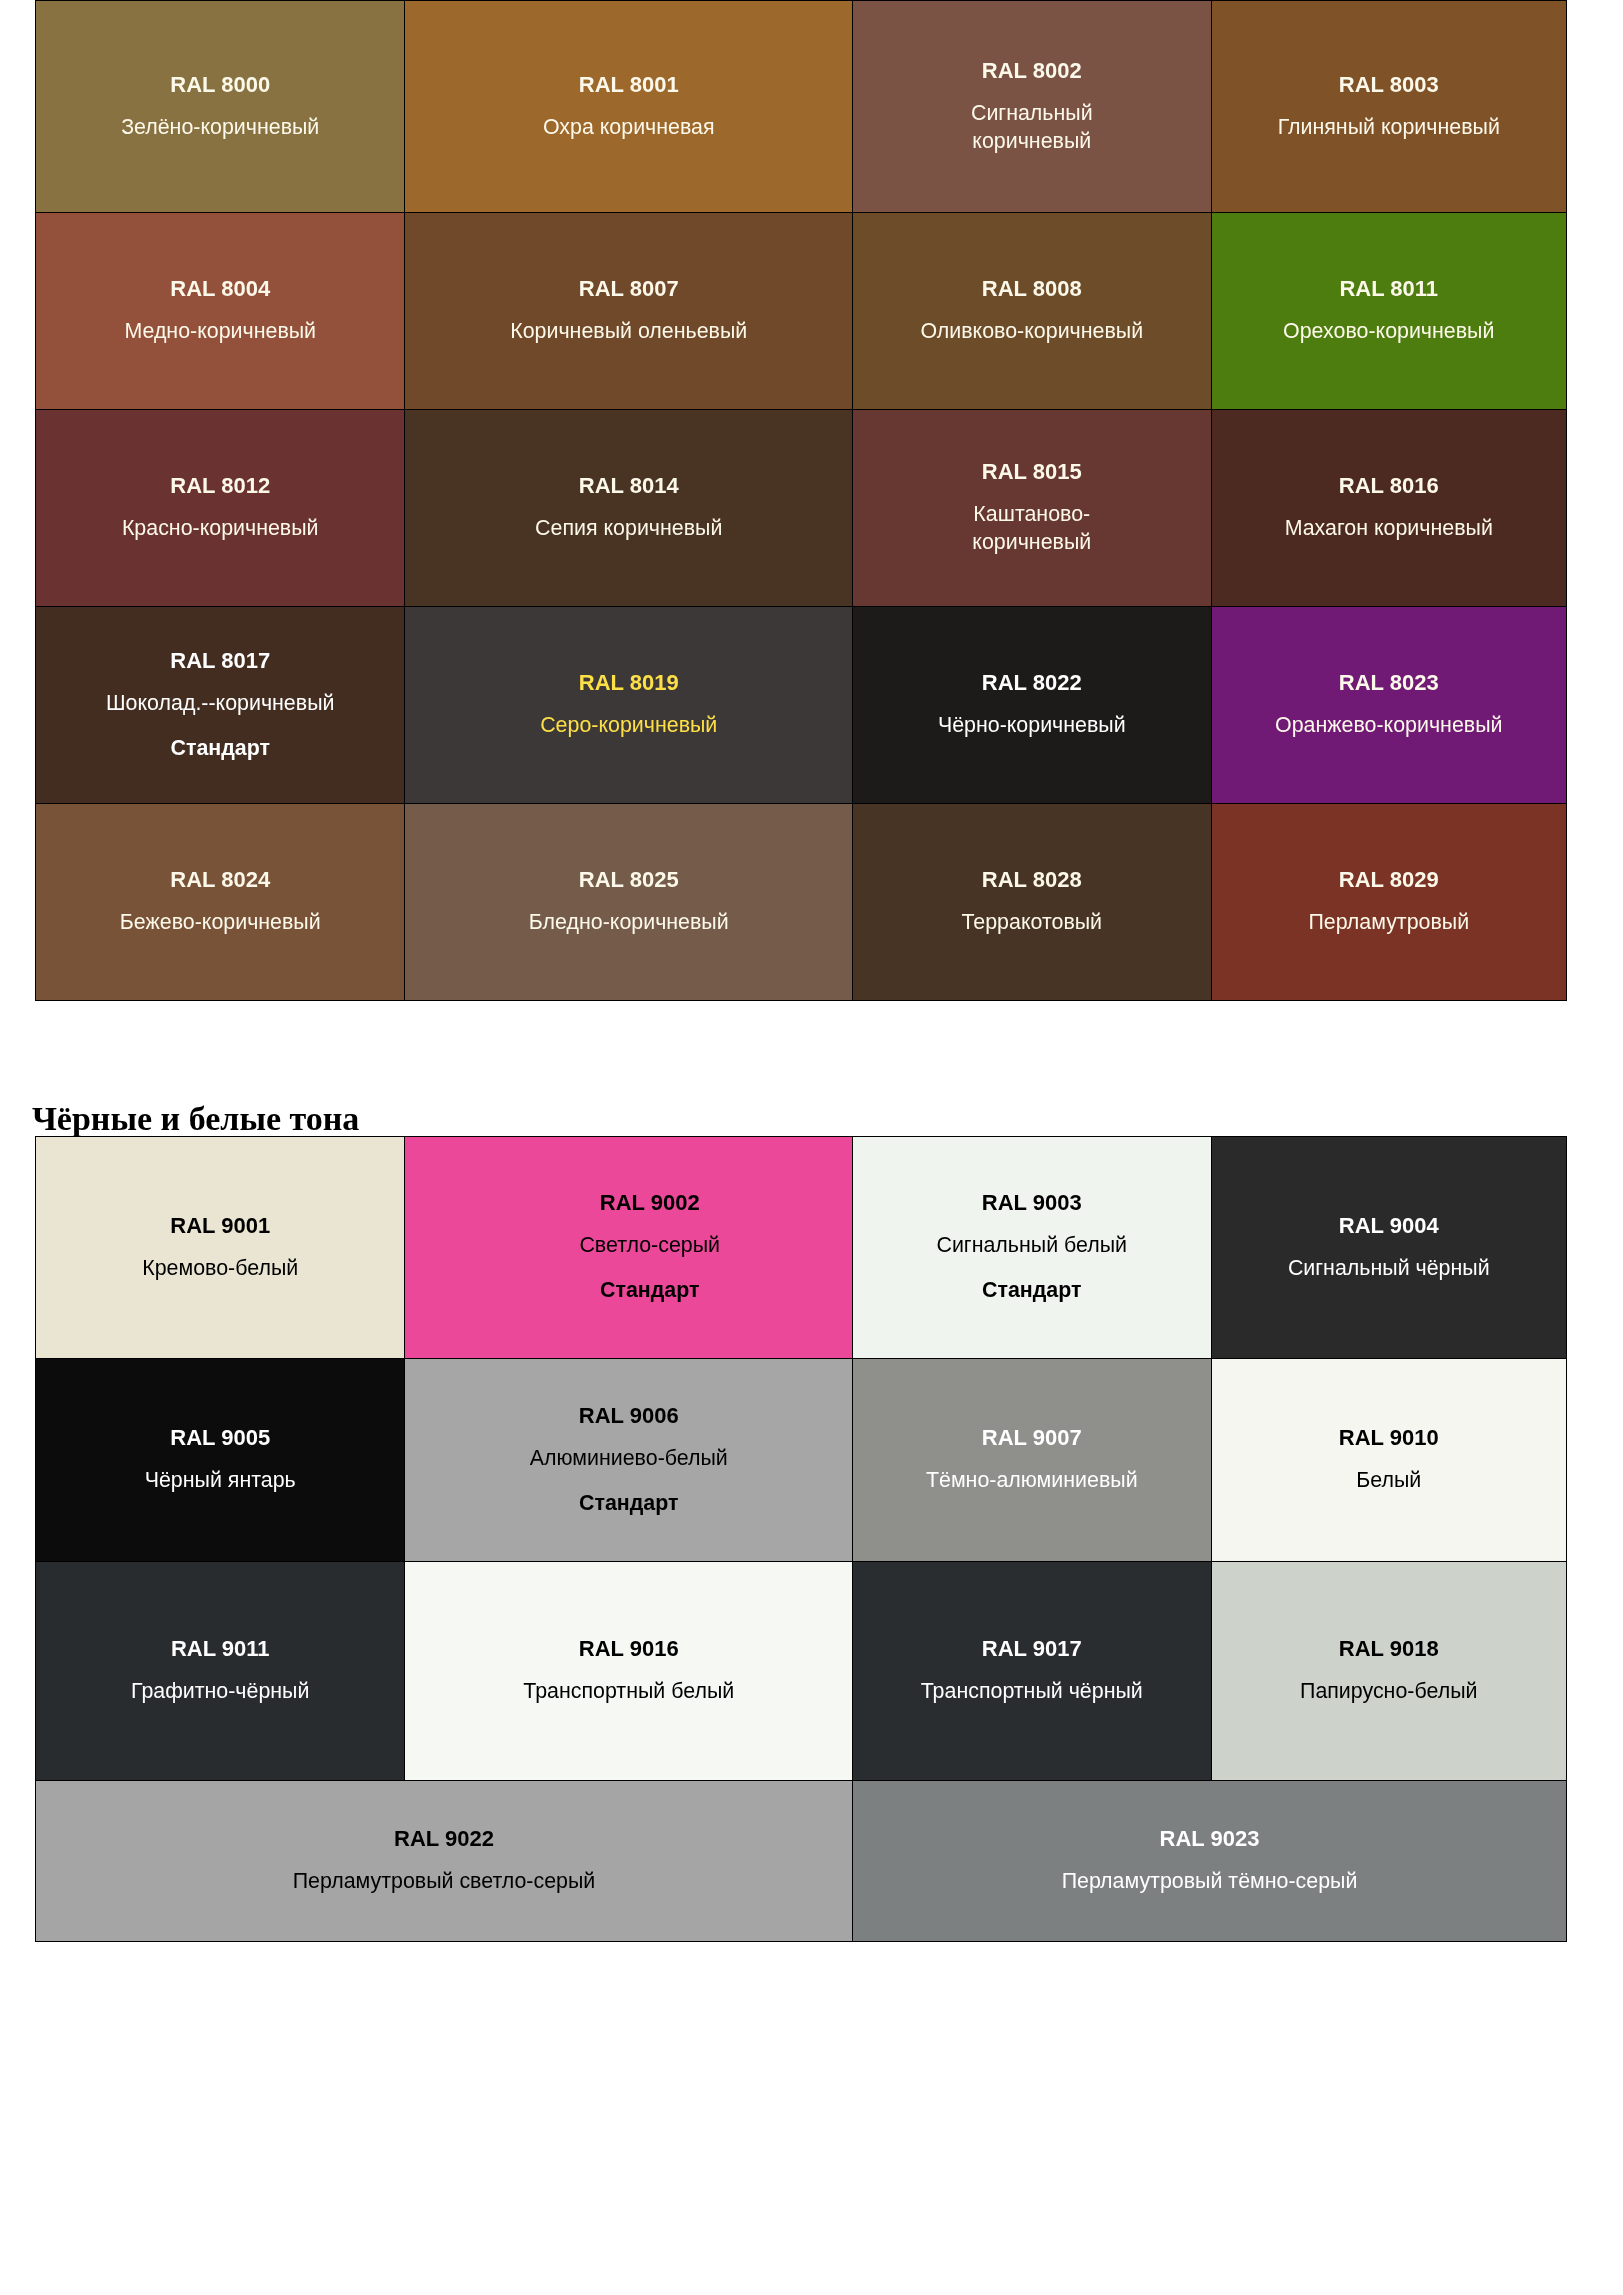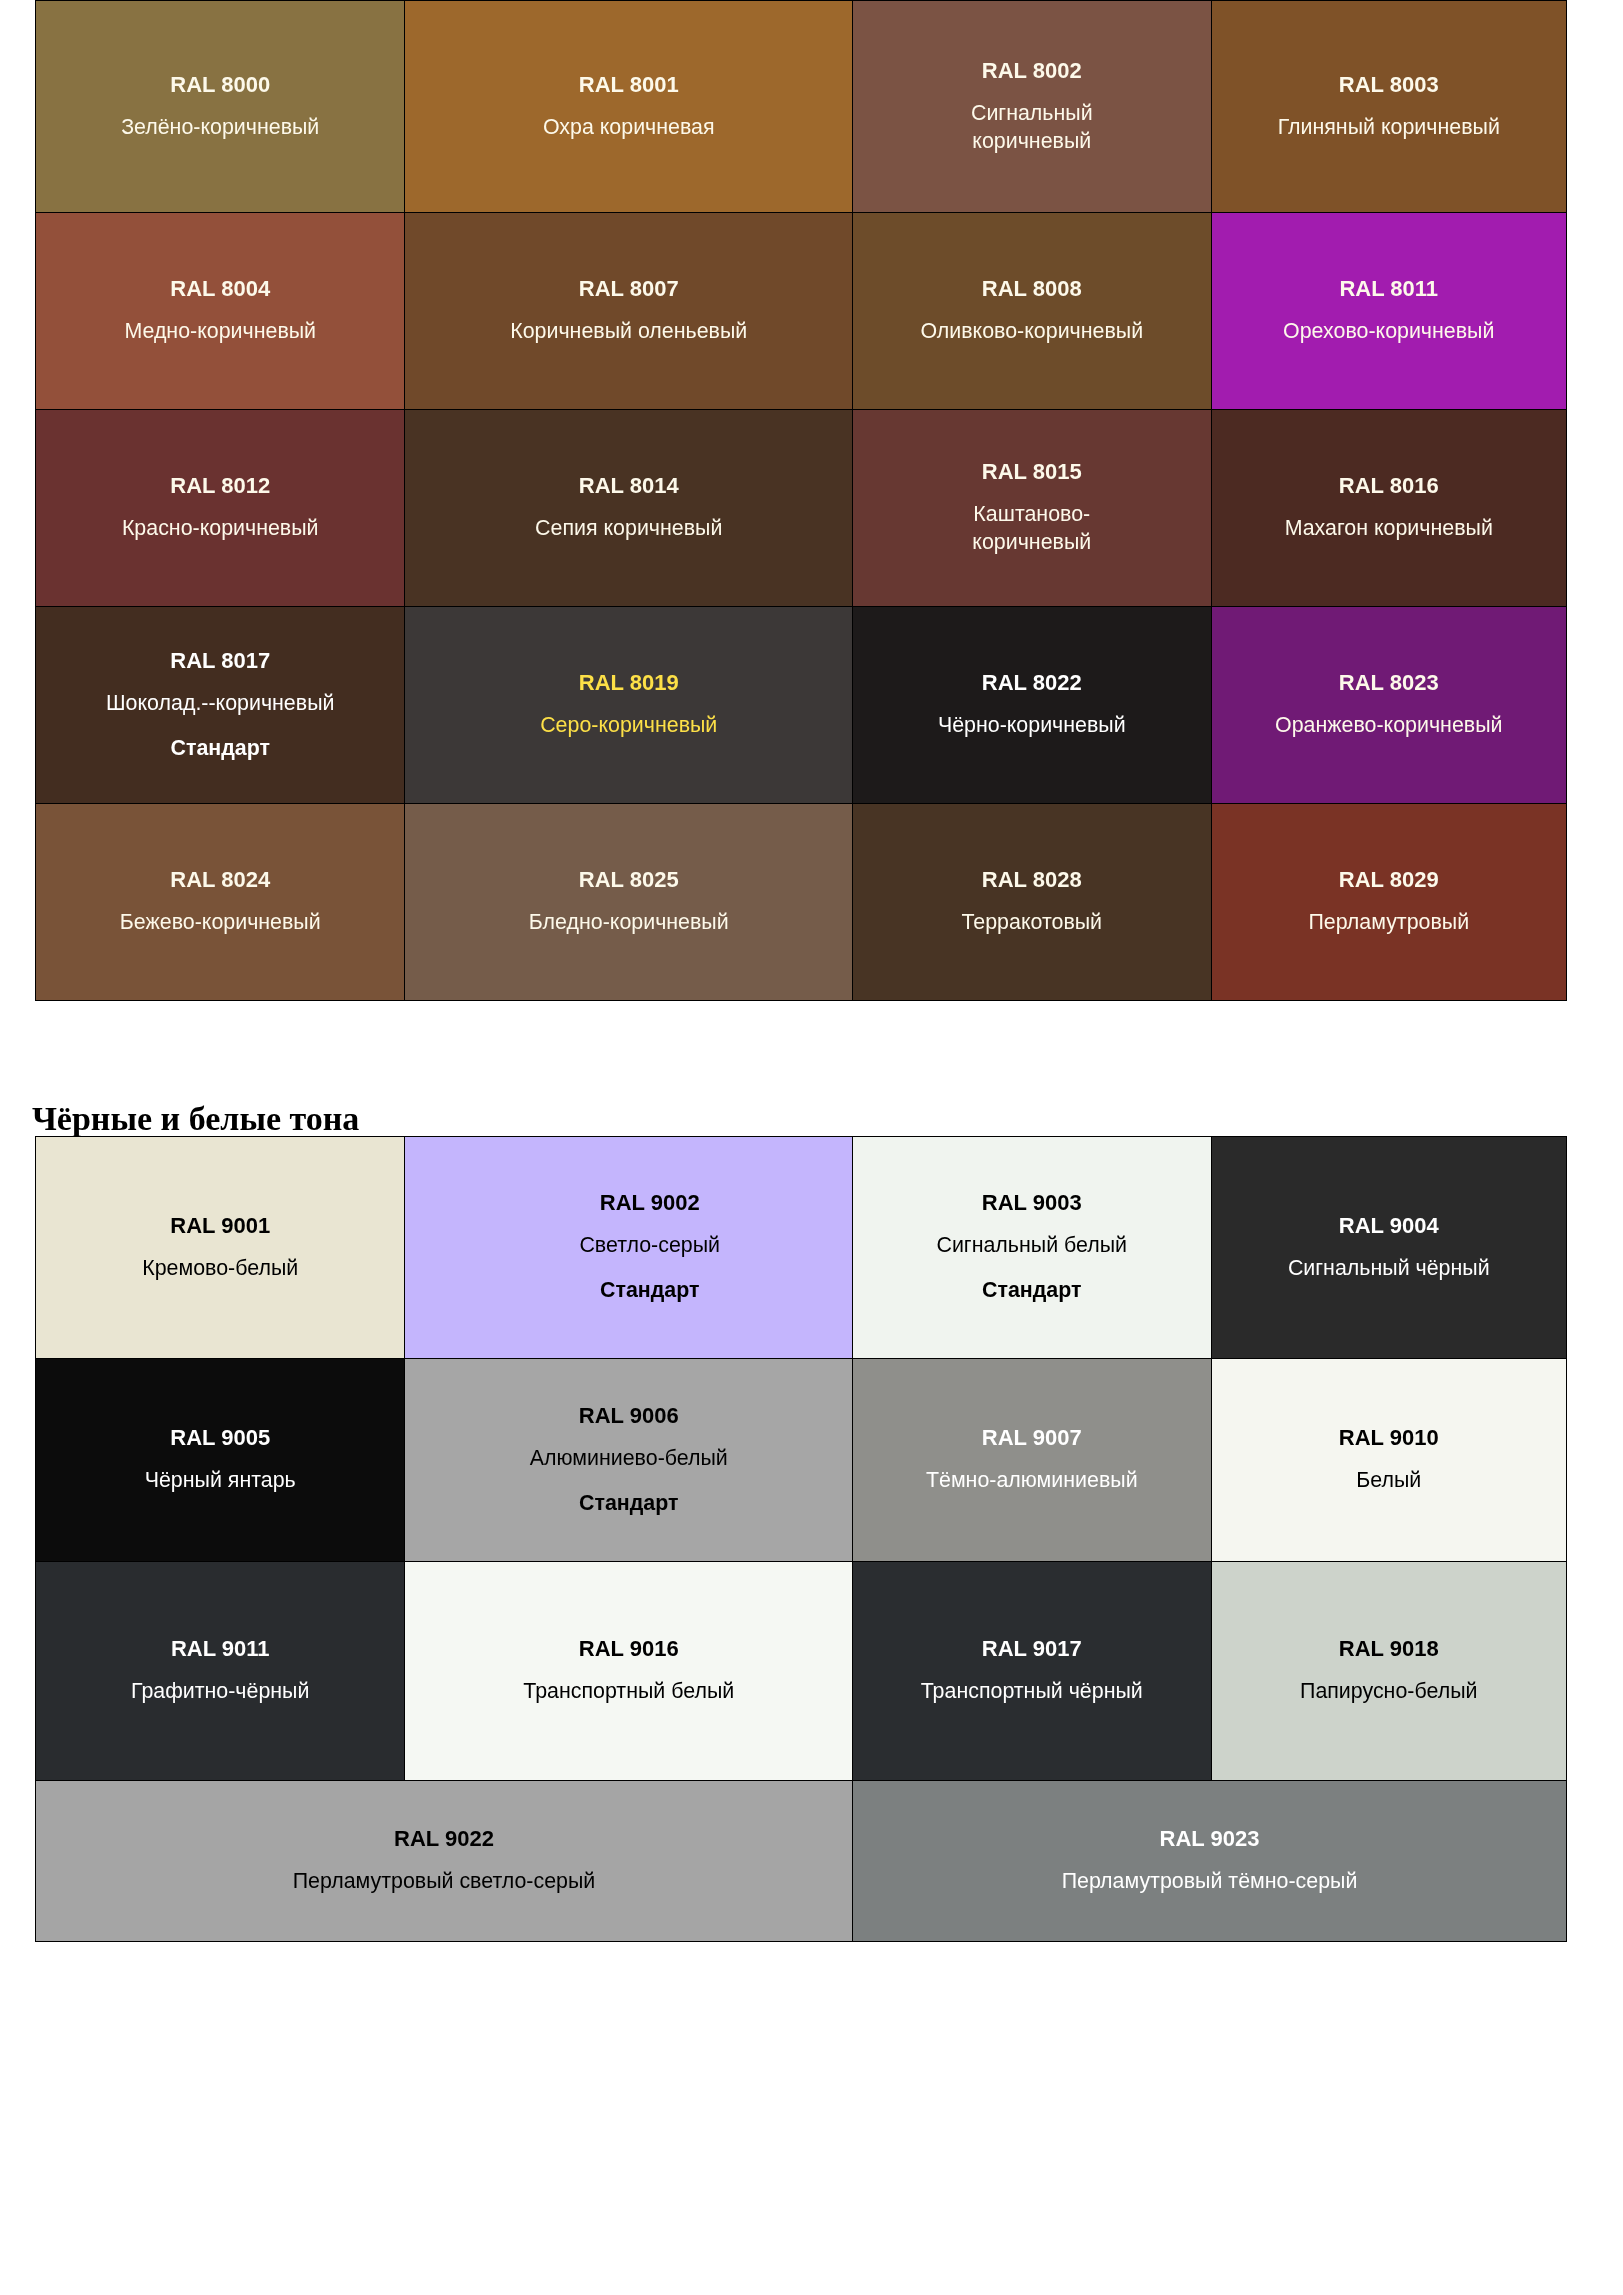--- a/index.html
+++ b/index.html
@@ -115,21 +115,21 @@
               <span class="nm">Медно-коричневый</span>
             </td>
             <td style="background: rgb(112, 73, 42); color: rgb(253, 249, 234);">
               <span class="code">RAL 8007</span>
               <span class="nm">Коричневый оленьевый</span>
             </td>
             <td style="background: rgb(109, 76, 42); color: rgb(253, 249, 234);">
               <span class="code">RAL 8008</span>
               <span class="nm">Оливково-коричневый</span>
             </td>
-            <td style="background: #a21caf; color: rgb(253, 249, 234);">
+            <td style="background: #4d7c0f; color: rgb(253, 249, 234);">
               <span class="code">RAL 8011</span>
               <span class="nm">Орехово-коричневый</span>
             </td>
           </tr>
           <tr style="height: 197px;">
             <td style="background: rgb(106, 50, 48); color: rgb(253, 249, 234);">
               <span class="code">RAL 8012</span>
               <span class="nm">Красно-коричневый</span>
             </td>
             <td style="background: rgb(73, 51, 35); color: rgb(253, 249, 234);">
@@ -194,21 +194,21 @@
           <col style="width: 447px;">
           <col style="width: 358px;">
           <col style="width: 355px;">
         </colgroup>
         <tbody>
           <tr style="height: 222px;">
             <td style="background: rgb(233, 229, 210); color: rgb(0, 0, 0);">
               <span class="code">RAL 9001</span>
               <span class="nm">Кремово-белый</span>
             </td>
-            <td style="background: #c4b5fd; color: rgb(0, 0, 0); padding-left: 48px;">
+            <td style="background: #ec4899; color: rgb(0, 0, 0); padding-left: 48px;">
               <span class="code">RAL 9002</span>
               <span class="nm">Светло-серый</span>
               <span class="std">Стандарт</span>
             </td>
             <td style="background: rgb(240, 244, 239); color: rgb(0, 0, 0);">
               <span class="code">RAL 9003</span>
               <span class="nm">Сигнальный белый</span>
               <span class="std">Стандарт</span>
             </td>
             <td style="background: rgb(42, 42, 42); color: rgb(255, 255, 255);">

